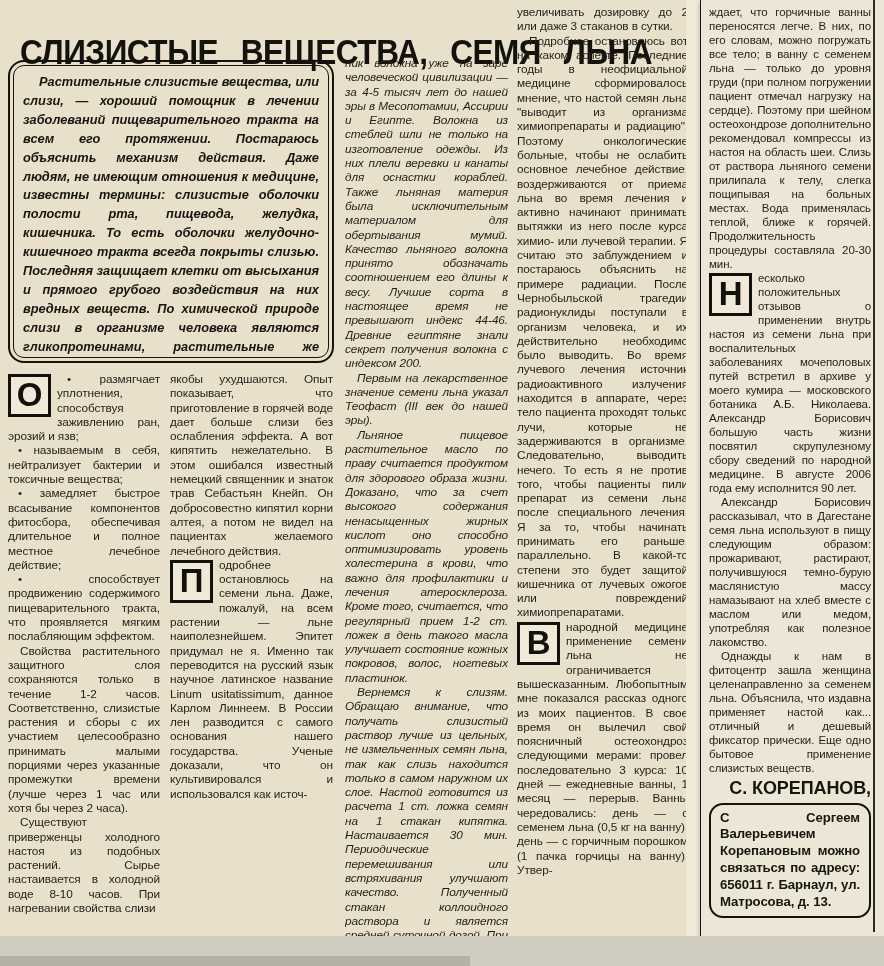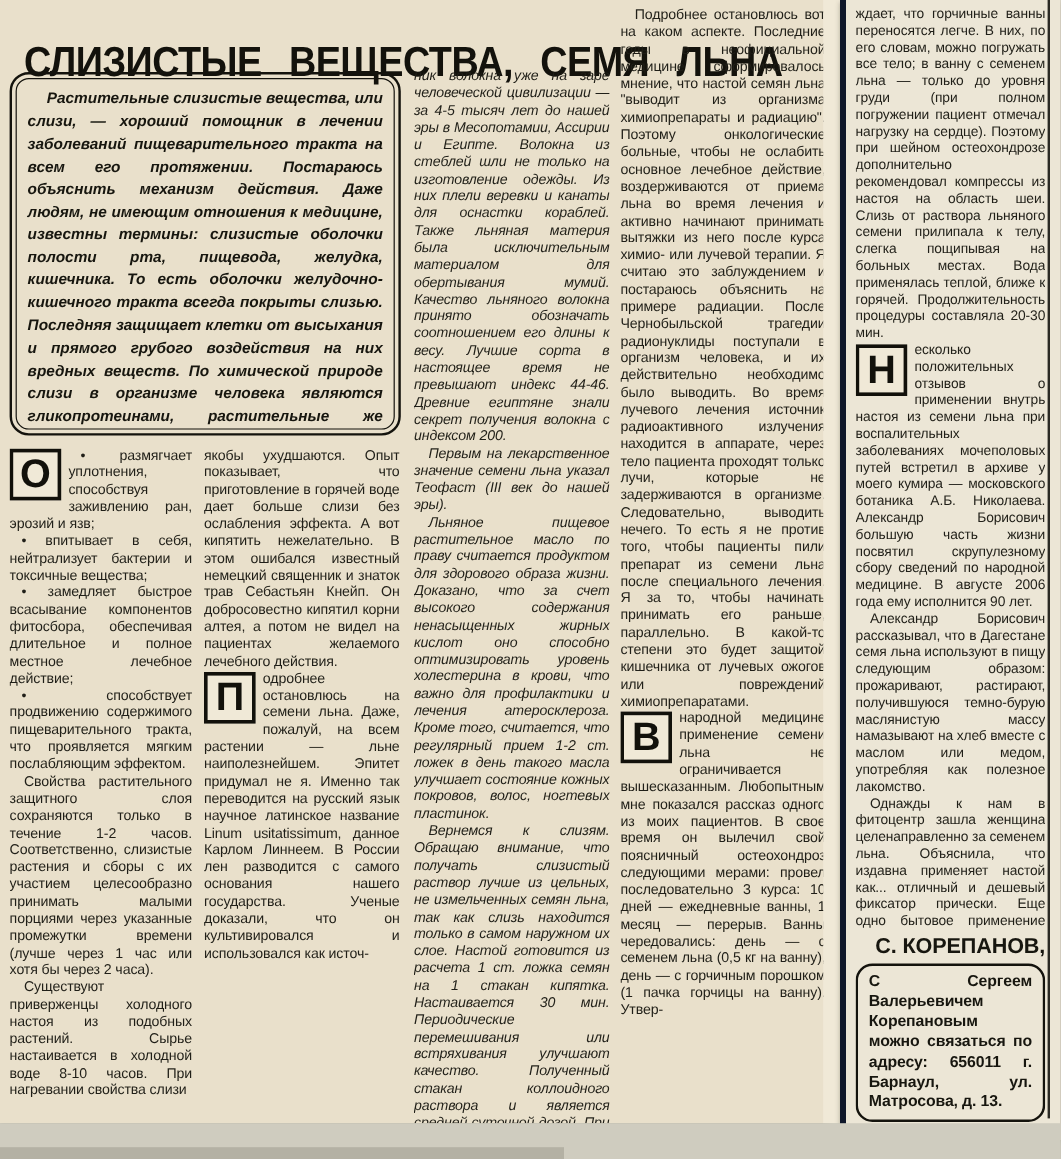--- a/index.html
+++ b/index.html
@@ -11,21 +11,21 @@
   }
   .main-sheet{
     position:absolute;left:0;top:0;width:692px;height:936px;
     background:#e9e0cb;
     box-shadow:0 2px 4px rgba(60,55,40,.35);
   }
   .gap-band{position:absolute;left:686px;top:0;width:14px;height:936px;background:#f0e9d7;}
   .clip-sheet{
     position:absolute;left:700px;top:0;width:184px;height:950px;
     background:#ece6d6;
-    border-left:5px solid #0f172a;
+    border-left:1px solid #0f172a;
     box-shadow:0 2px 4px rgba(60,55,40,.35);
     box-sizing:border-box;
   }
   .clip-rule-right{position:absolute;right:9px;top:0;bottom:18px;width:2px;background:#2b2a24;}
   .bottom-strip{position:absolute;left:0;bottom:0;width:884px;height:30px;background:#cfccbf;}
   .bottom-shade{position:absolute;left:0;bottom:0;width:470px;height:10px;background:#b4b1a4;}
 
   .headline{
     position:absolute;left:20px;top:6px;width:668px;
     font-size:35px;font-weight:800;line-height:46px;
@@ -97,40 +97,41 @@
   <div class="main-sheet">
     <h1 class="headline">СЛИЗИСТЫЕ ВЕЩЕСТВА, СЕМЯ ЛЬНА</h1>
 
     <div class="intro-box">
       <div class="intro-inner">Растительные слизистые вещества, или слизи, — хороший помощник в лечении заболеваний пищеварительного тракта на всем его протяжении. Постараюсь объяснить механизм действия. Даже людям, не имеющим отношения к медицине, известны термины: слизистые оболочки полости рта, пищевода, желудка, кишечника. То есть оболочки желудочно-кишечного тракта всегда покрыты слизью. Последняя защищает клетки от высыхания и прямого грубого воздействия на них вредных веществ. По химической природе слизи в организме человека являются гликопротеинами, растительные же слизистые вещества относятся к так называемым гидрофильным (любящим воду) полисахаридам. Имея иную химическую природу, растительная слизь не смешивается с присутствующей в пищеварительном тракте, а растекается по ней, создавая дополнительную защитную пленку.</div>
     </div>
 
     <div class="col col1">
       <p class="dc-p"><span class="dc">О</span></p>
       <p class="bullet">размягчает уплотнения, способствуя заживлению ран, эрозий и язв;</p>
-      <p class="bullet">впитывает в себя, нейтрализует бактерии и токсичные вещества;</p>
+      <p class="bullet">называемым в себя, нейтрализует бактерии и токсичные вещества;</p>
       <p class="bullet">замедляет быстрое всасывание компонентов фитосбора, обеспечивая длительное и полное местное лечебное действие;</p>
       <p class="bullet">способствует продвижению содержимого пищеварительного тракта, что проявляется мягким послабляющим эффектом.</p>
       <p>Свойства растительного защитного слоя сохраняются только в течение 1-2 часов. Соответственно, слизистые растения и сборы с их участием целесообразно принимать малыми порциями через указанные промежутки времени (лучше через 1 час или хотя бы через 2 часа).</p>
       <p>Существуют приверженцы холодного настоя из подобных растений. Сырье настаивается в холодной воде 8-10 часов. При нагревании свойства слизи</p>
     </div>
 
     <div class="col col2">
       <p class="noindent">якобы ухудшаются. Опыт показывает, что приготовление в горячей воде дает больше слизи без ослабления эффекта. А вот кипятить нежелательно. В этом ошибался известный немецкий священник и знаток трав Себастьян Кнейп. Он добросовестно кипятил корни алтея, а потом не видел на пациентах желаемого лечебного действия.</p>
       <p class="dc-p"><span class="dc">П</span><span>одробнее остановлюсь на семени льна. Даже, пожалуй, на всем растении — льне наиполезнейшем. Эпитет придумал не я. Именно так переводится на русский язык научное латинское название Linum usitatissimum, данное Карлом Линнеем. В России лен разводится с самого основания нашего государства. Ученые доказали, что он культивировался и использовался как источ-</span></p>
     </div>
 
     <div class="col col3">
       <p class="noindent">ник волокна уже на заре человеческой цивилизации — за 4-5 тысяч лет до нашей эры в Месопотамии, Ассирии и Египте. Волокна из стеблей шли не только на изготовление одежды. Из них плели веревки и канаты для оснастки кораблей. Также льняная материя была исключительным материалом для обертывания мумий. Качество льняного волокна принято обозначать соотношением его длины к весу. Лучшие сорта в настоящее время не превышают индекс 44-46. Древние египтяне знали секрет получения волокна с индексом 200.</p>
       <p>Первым на лекарственное значение семени льна указал Теофаст (III век до нашей эры).</p>
       <p>Льняное пищевое растительное масло по праву считается продуктом для здорового образа жизни. Доказано, что за счет высокого содержания ненасыщенных жирных кислот оно способно оптимизировать уровень холестерина в крови, что важно для профилактики и лечения атеросклероза. Кроме того, считается, что регулярный прием 1-2 ст. ложек в день такого масла улучшает состояние кожных покровов, волос, ногтевых пластинок.</p>
       <p>Вернемся к слизям. Обращаю внимание, что получать слизистый раствор лучше из цельных, не измельченных семян льна, так как слизь находится только в самом наружном их слое. Настой готовится из расчета 1 ст. ложка семян на 1 стакан кипятка. Настаивается 30 мин. Периодические перемешивания или встряхивания улучшают качество. Полученный стакан коллоидного раствора и является средней суточной дозой. При необходимости можно</p>
     </div>
 
     <div class="col col4">
+      <p class="noindent">увеличивать дозировку до 2 или даже 3 стаканов в сутки.</p>
       <p>Подробнее остановлюсь вот на каком аспекте. Последние годы в неофициальной медицине сформировалось мнение, что настой семян льна "выводит из организма химиопрепараты и радиацию". Поэтому онкологические больные, чтобы не ослабить основное лечебное действие, воздерживаются от приема льна во время лечения и активно начинают принимать вытяжки из него после курса химио- или лучевой терапии. Я считаю это заблуждением и постараюсь объяснить на примере радиации. После Чернобыльской трагедии радионуклиды поступали в организм человека, и их действительно необходимо было выводить. Во время лучевого лечения источник радиоактивного излучения находится в аппарате, через тело пациента проходят только лучи, которые не задерживаются в организме. Следовательно, выводить нечего. То есть я не против того, чтобы пациенты пили препарат из семени льна после специального лечения. Я за то, чтобы начинать принимать его раньше, параллельно. В какой-то степени это будет защитой кишечника от лучевых ожогов или повреждений химиопрепаратами.</p>
       <p class="dc-p"><span class="dc">В</span><span>народной медицине применение семени льна не ограничивается вышесказанным. Любопытным мне показался рассказ одного из моих пациентов. В свое время он вылечил свой поясничный остеохондроз следующими мерами: провел последовательно 3 курса: 10 дней — ежедневные ванны, 1 месяц — перерыв. Ванны чередовались: день — с семенем льна (0,5 кг на ванну), день — с горчичным порошком (1 пачка горчицы на ванну). Утвер-</span></p>
     </div>
   </div>
 
   <div class="gap-band"></div>
 
   <div class="clip-sheet">
     <div class="clip-rule-right"></div>
     <div class="col5wrap">

